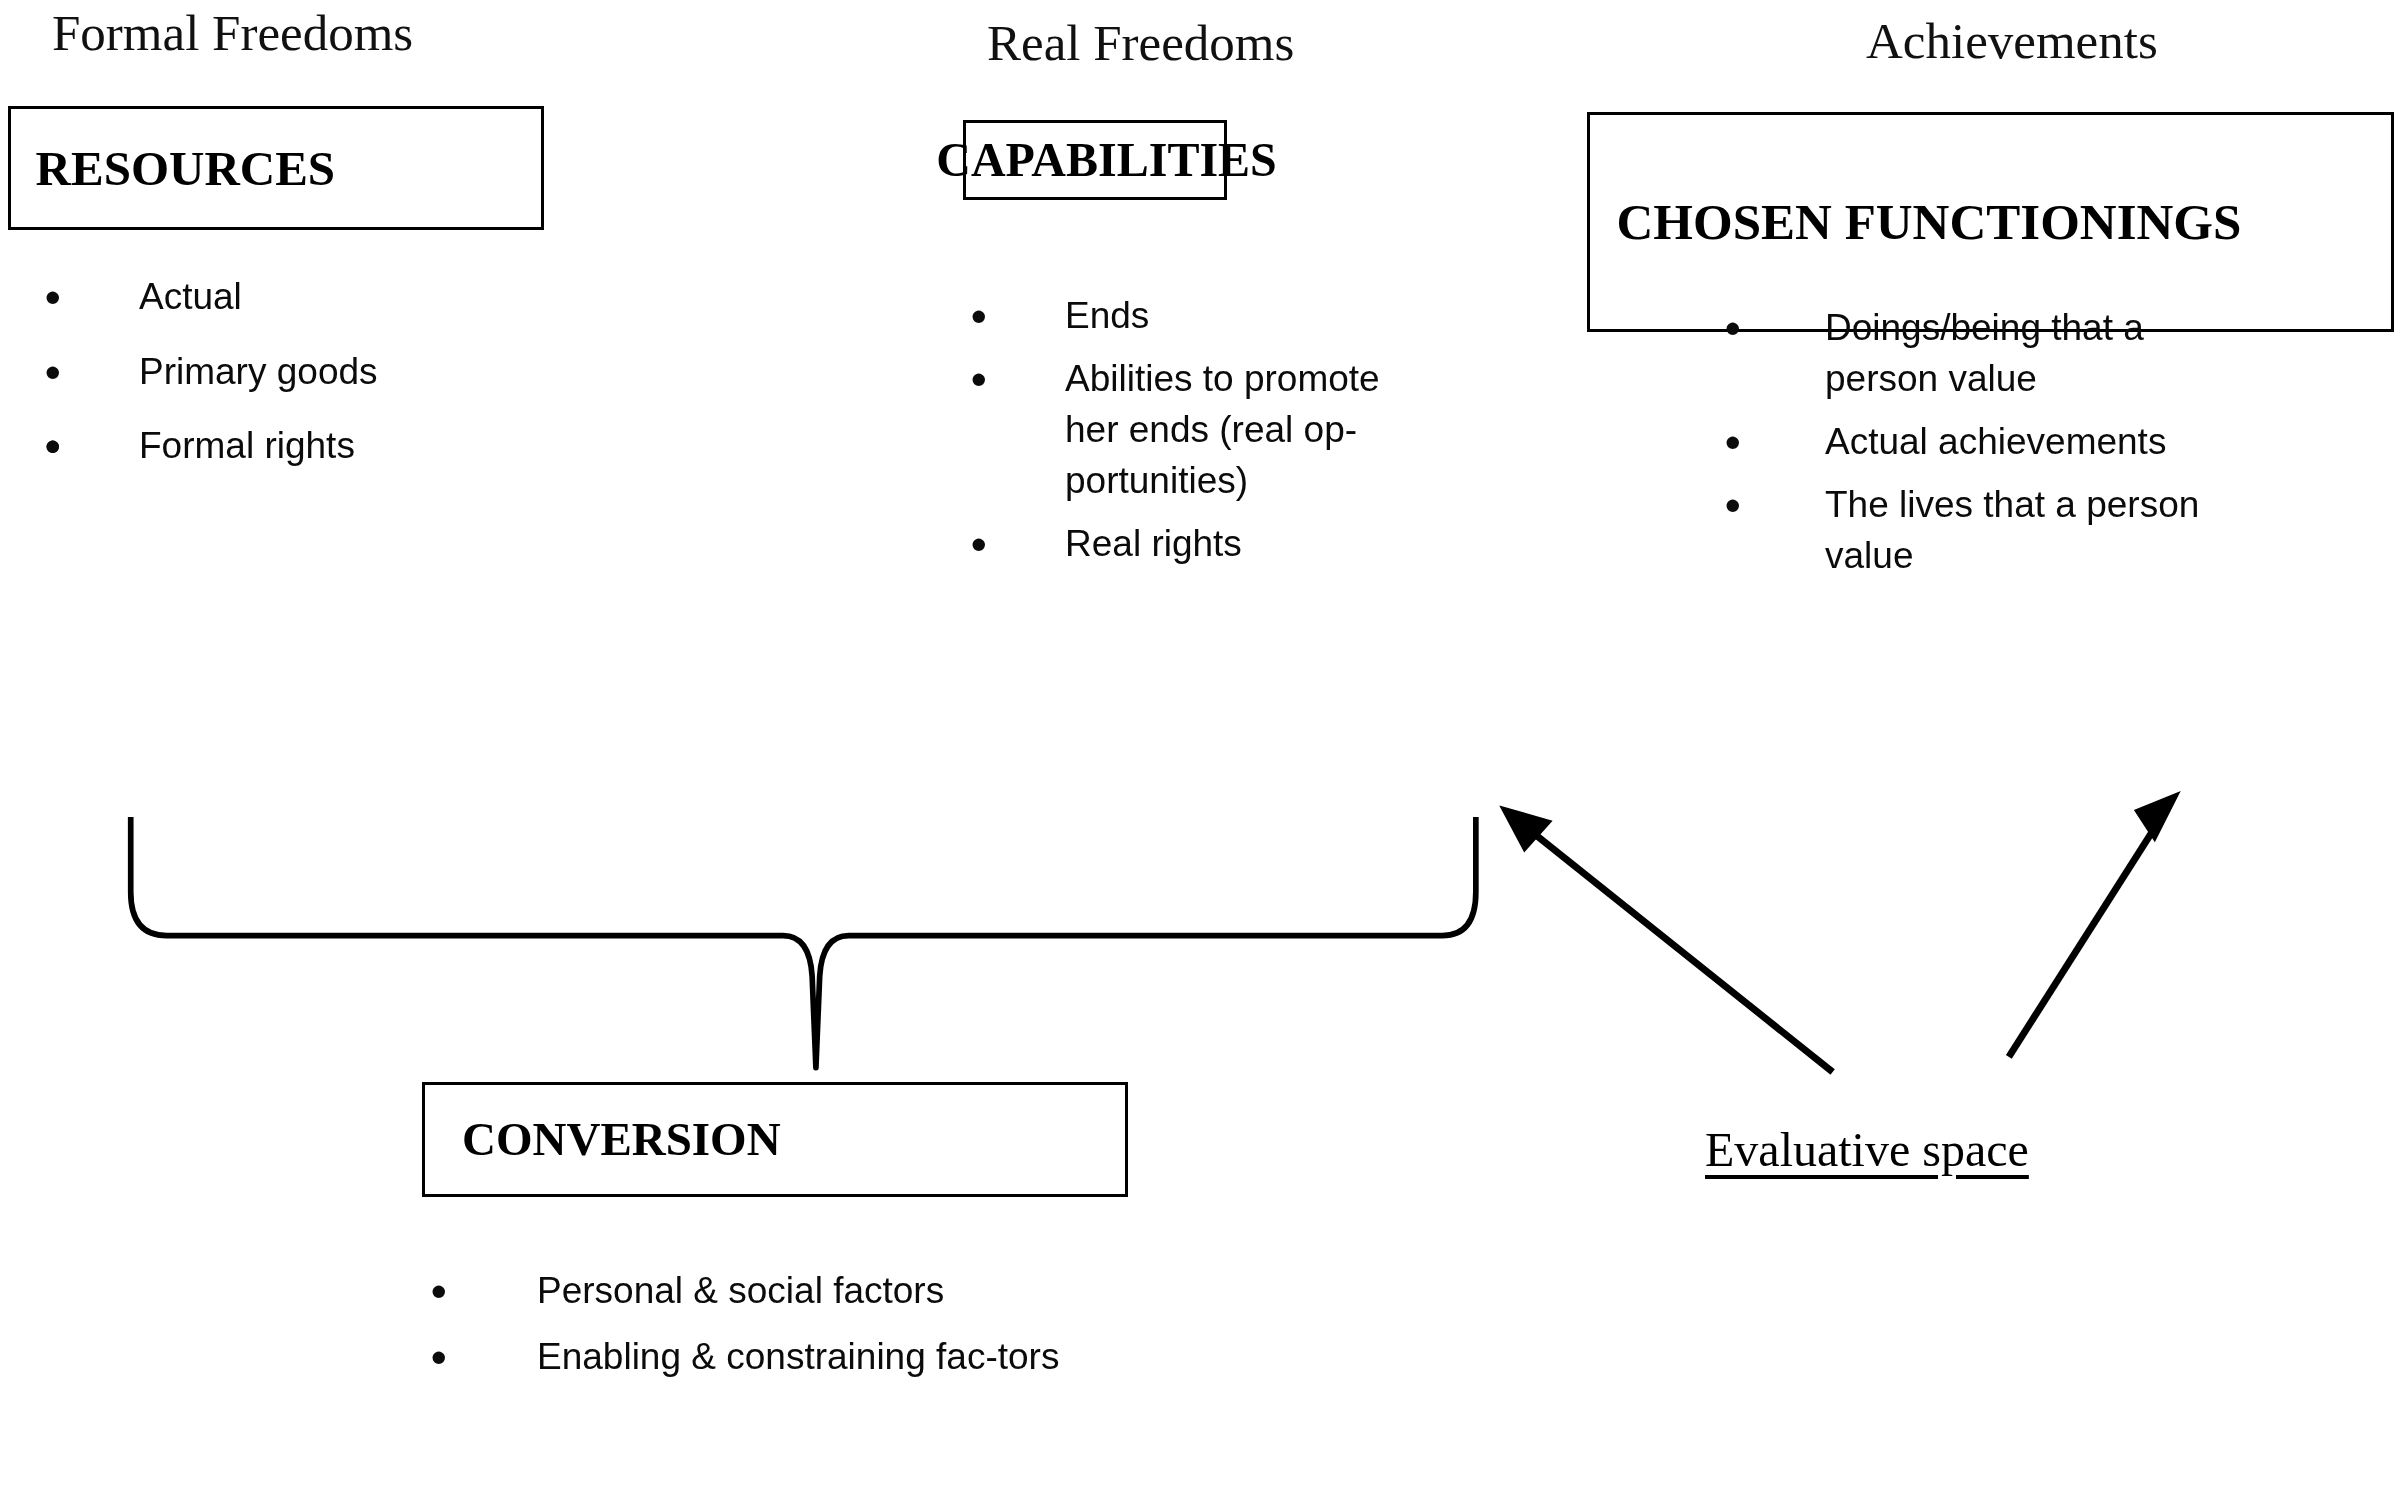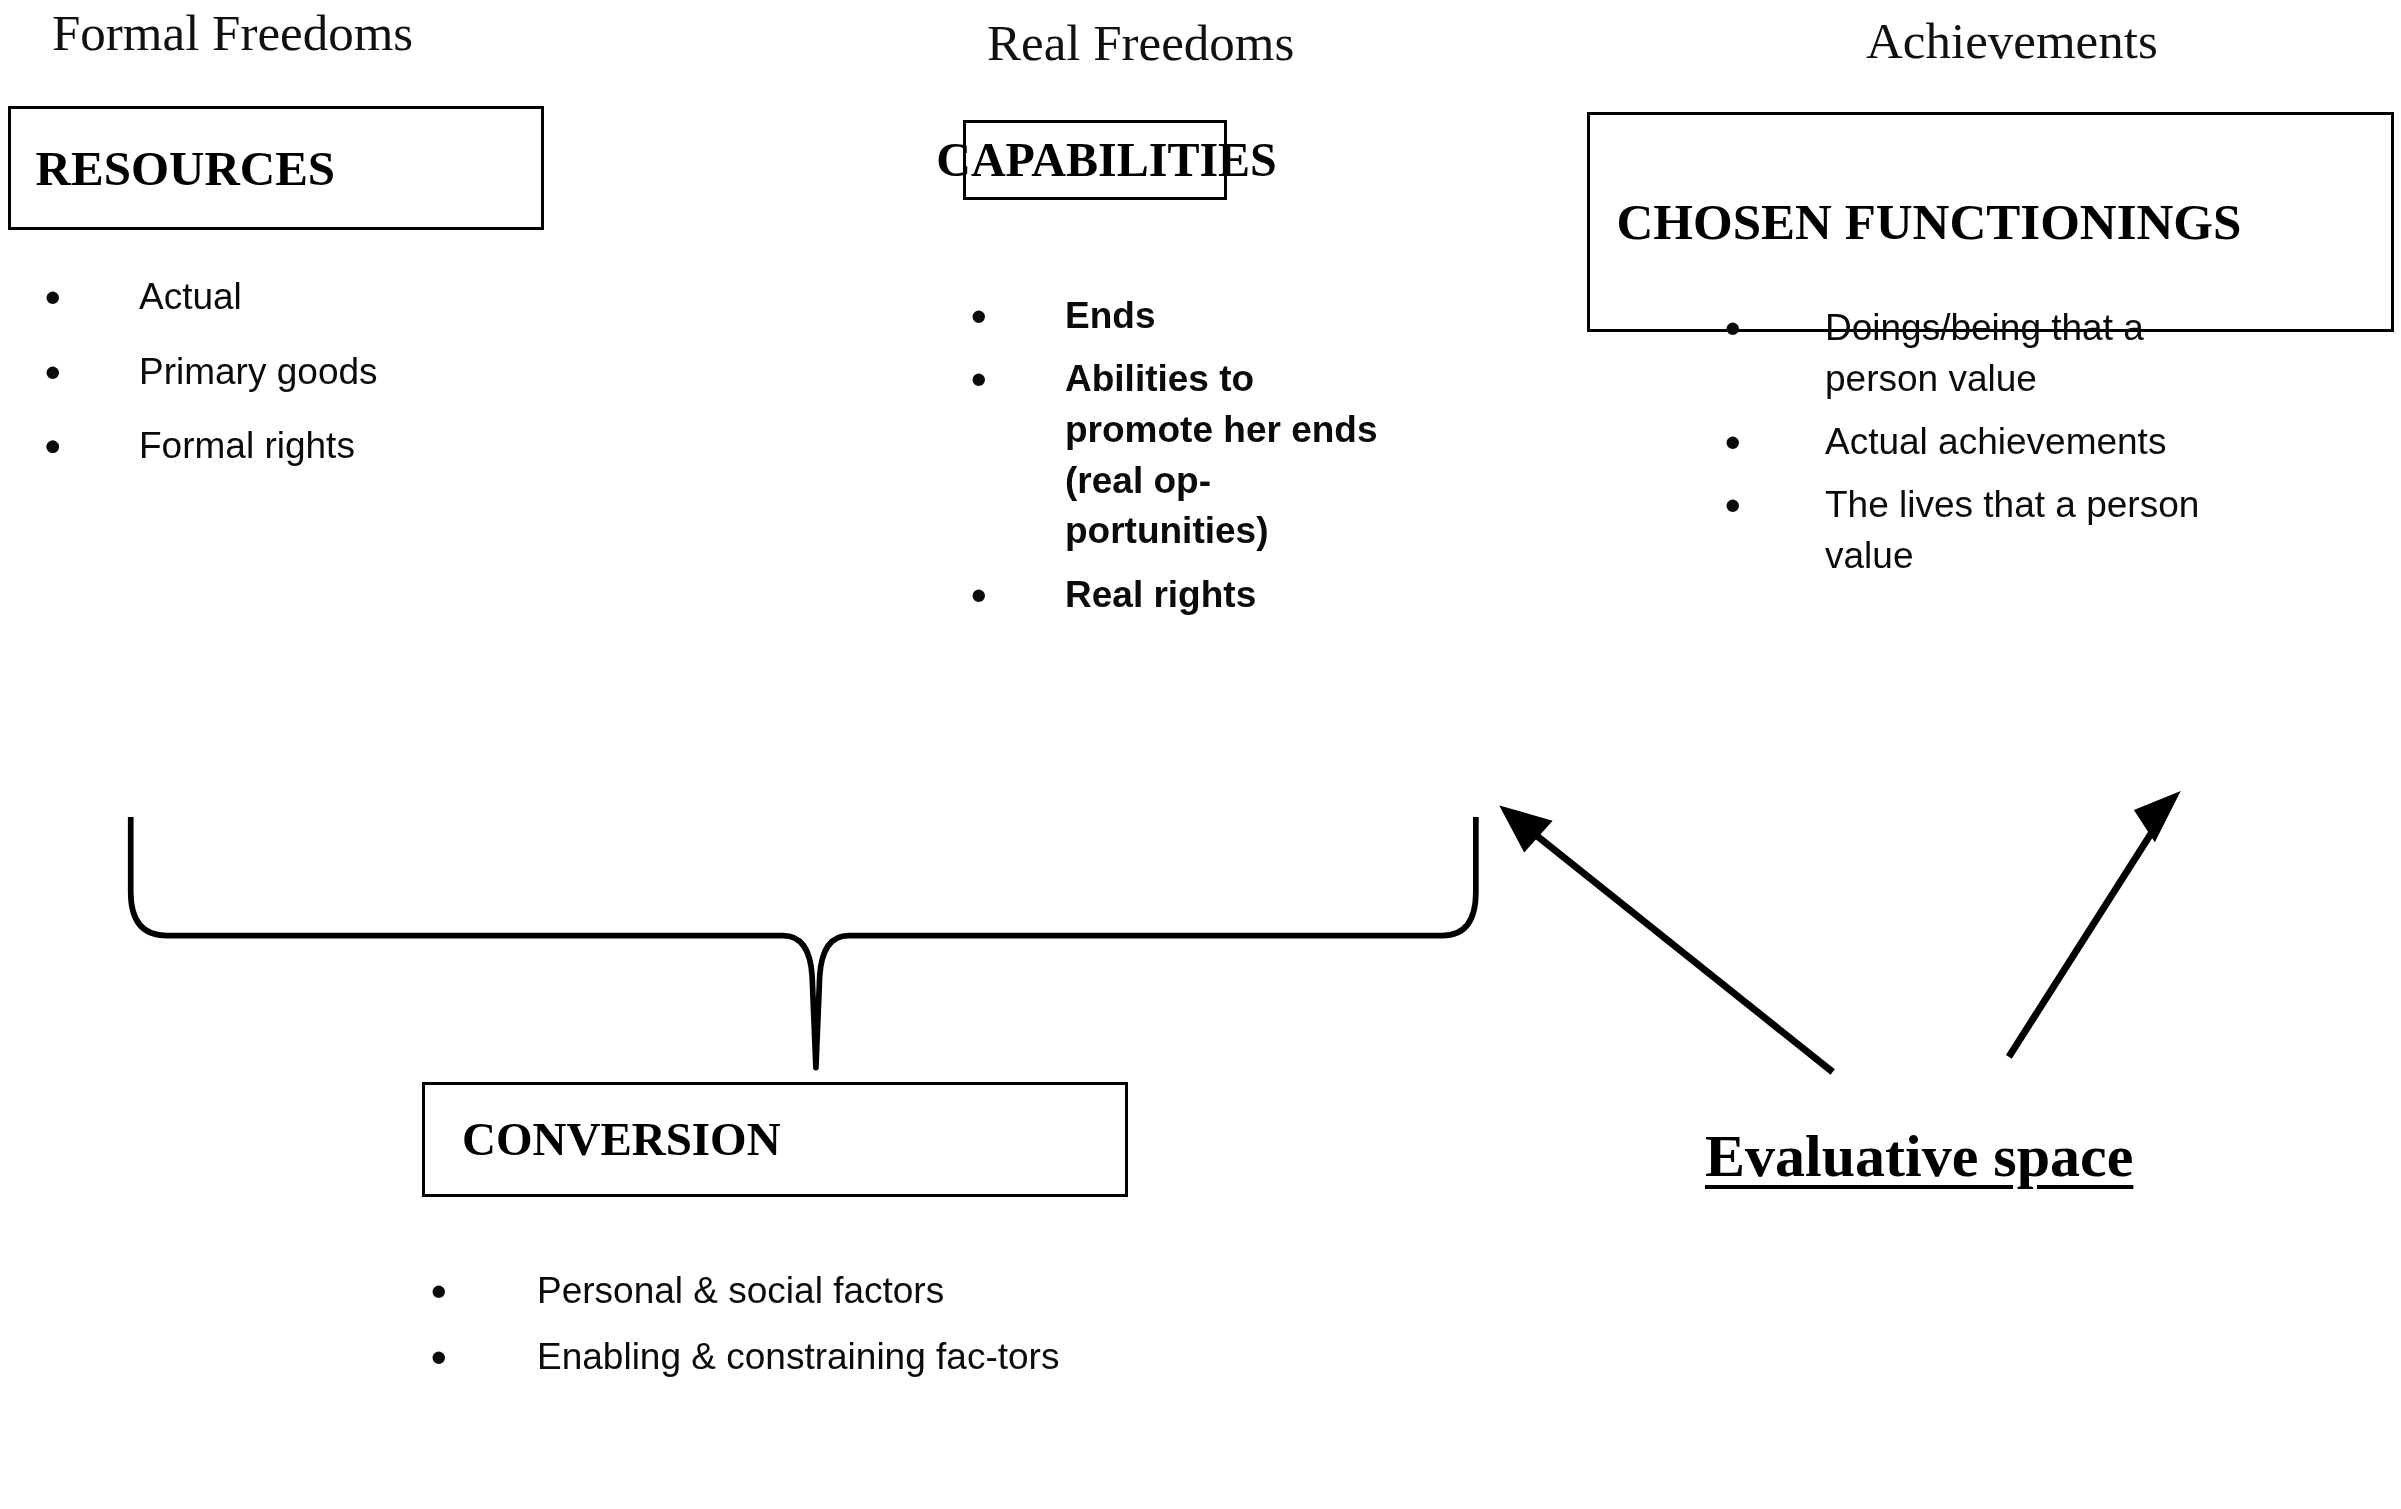--- a/index.html
+++ b/index.html
@@ -67,39 +67,39 @@
   }
   .blist li .btext{display:block;margin-left:95px;}
 
   
   #list-resources{left:44px;top:272px;width:493px;}
   #list-resources li{margin-bottom:24px;}
 
   
   #list-capabilities{left:970px;top:291px;width:442px;}
   #list-capabilities li{margin-bottom:12.6px;}
-  #list-capabilities li .btext{margin-left:95px;font-weight:bold;}
+  #list-capabilities li .btext{margin-left:95px;}
 
   
   #list-chosen{left:1724px;top:303px;width:499px;}
   #list-chosen li{margin-bottom:12.6px;}
   #list-chosen li .btext{margin-left:101px;}
 
   
   #list-conversion{left:430px;top:1266px;width:632px;}
   #list-conversion li{margin-bottom:15px;}
   #list-conversion li .btext{margin-left:107px;}
 
   
   #eval-space{
     position:absolute;
     left:1705px;top:1126px;
     font-family:"Liberation Serif",serif;
-    font-weight:700;
-    font-size:60px;
+    font-weight:400;
+    font-size:48px;
     line-height:1;
     text-decoration:underline;
     text-decoration-thickness:4.4px;
     text-underline-offset:8.8px;
     white-space:nowrap;
     color:#000;
   }
 
   
   #vector{position:absolute;left:0;top:0;width:2401px;height:1510px;

